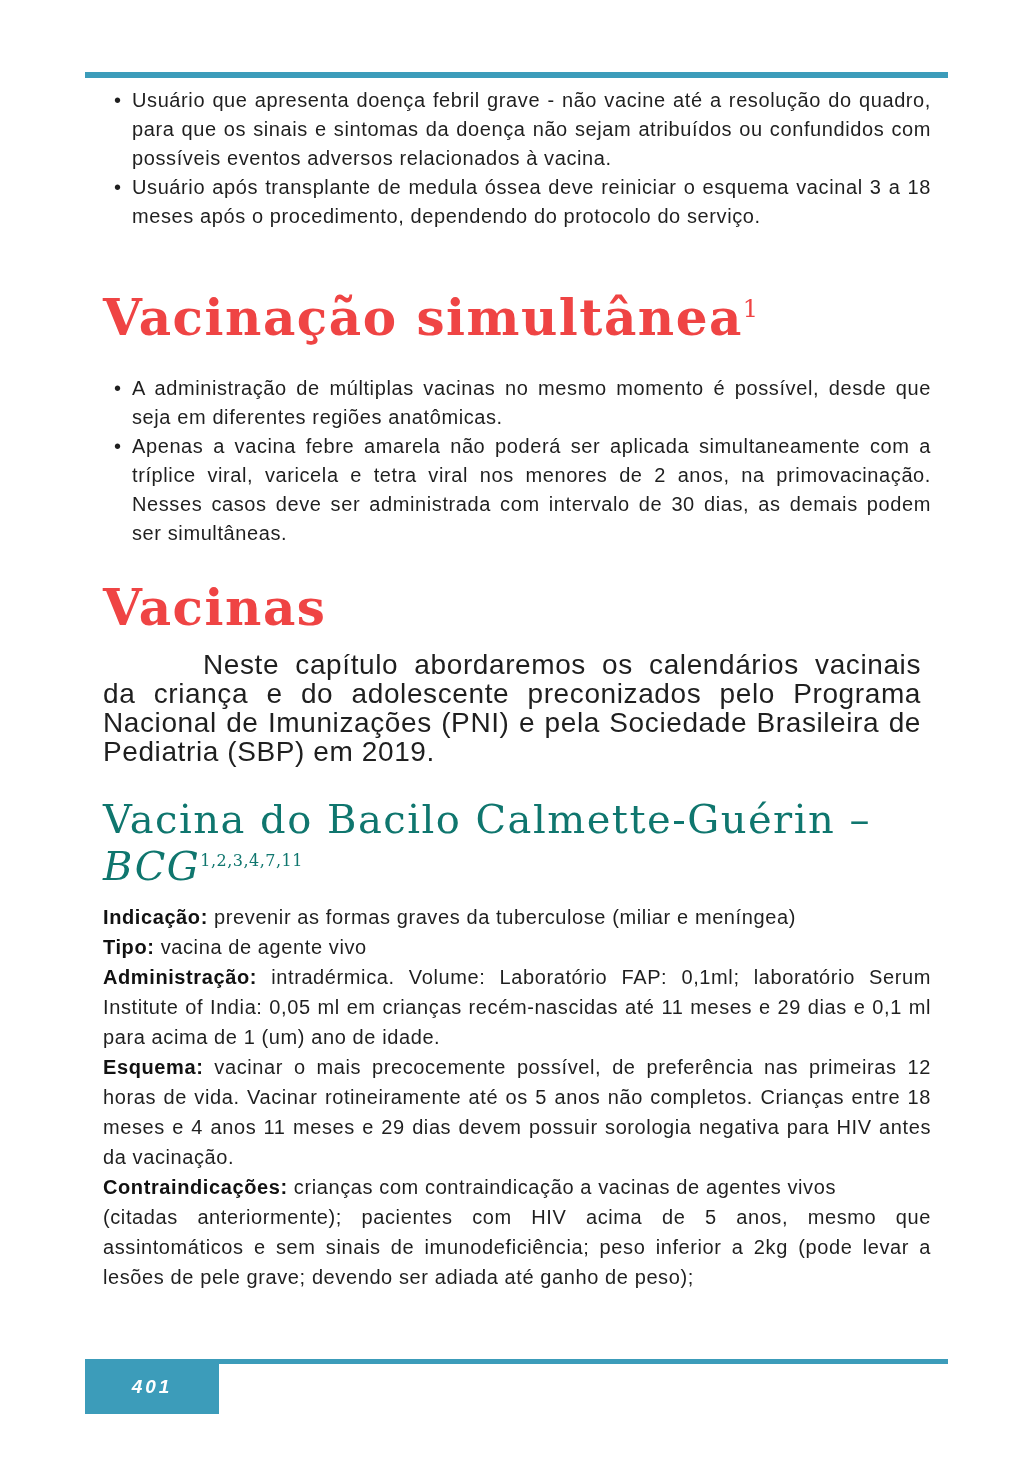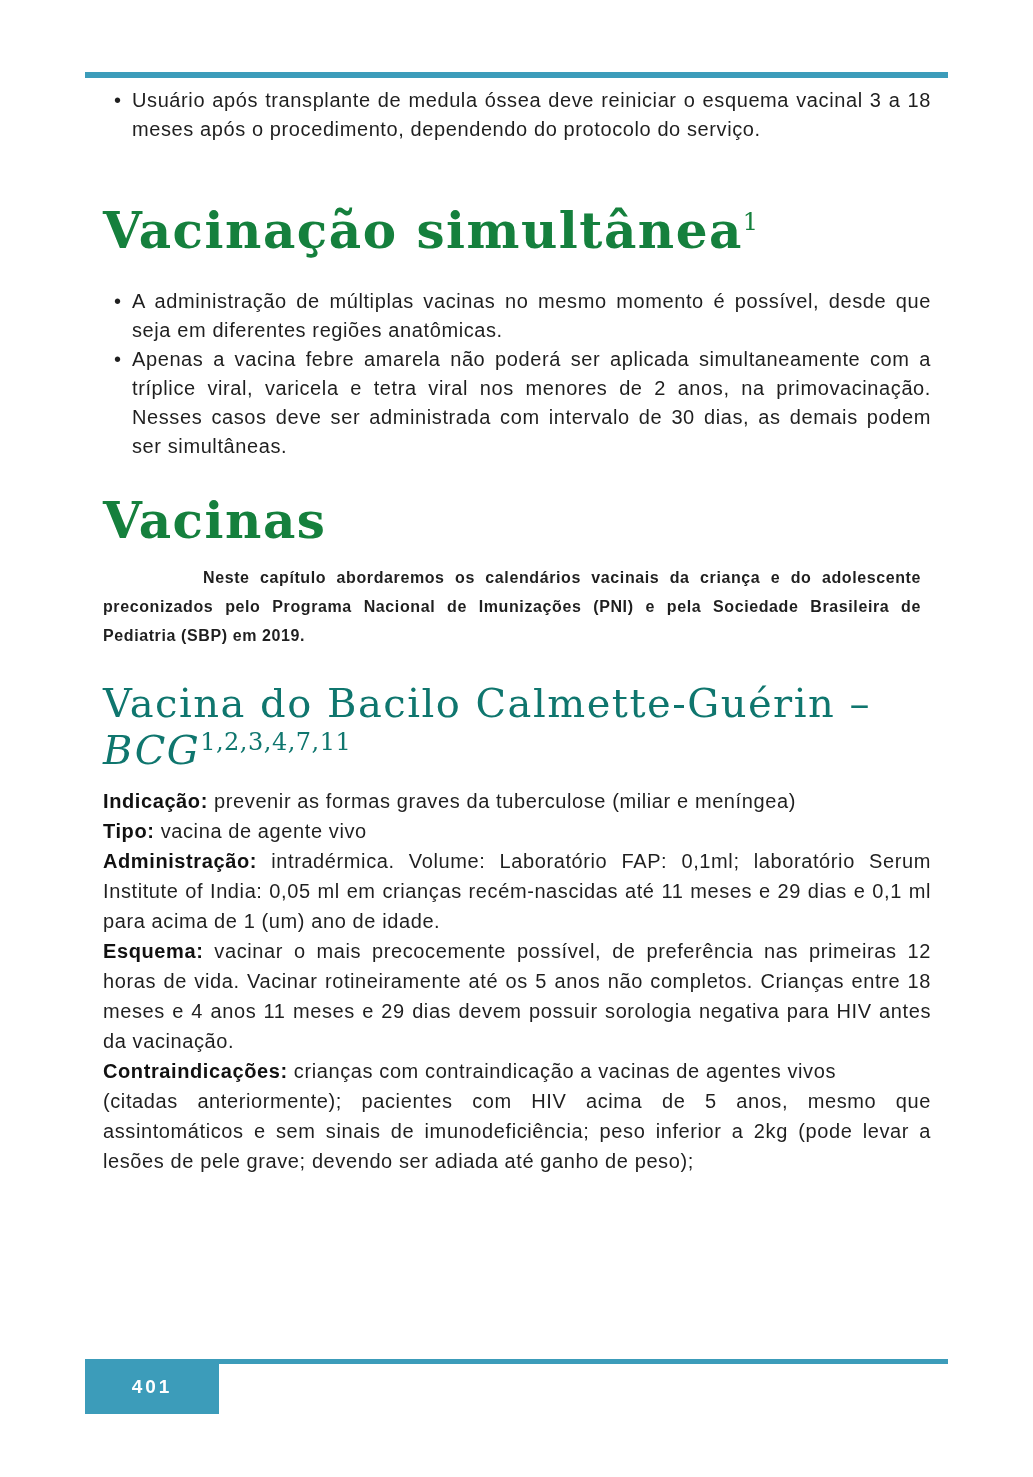--- a/index.html
+++ b/index.html
@@ -30,80 +30,80 @@
     content:"\2022";
     position:absolute; left:11px; top:0;
     font-size:20px;
   }
   h1.section-title {
     margin:58px 0 27px 0;
     font-family:"DejaVu Serif", serif;
     font-weight:bold;
     font-size:50px; line-height:1.15;
     letter-spacing:1.5px;
-    color:#15803d;
+    color:#ef4444;
   }
   h1.section-title .sup {
     font-size:24px; font-weight:normal;
     vertical-align:super; letter-spacing:0;
   }
   h1.vacinas-title { margin:31px 0 0 0; }
   p.intro {
     margin:14px 10px 0 0;
     text-align:justify;
     text-indent:100px;
-    font-size:16px; line-height:29px;
+    font-size:28px; line-height:29px;
     letter-spacing:0.6px;
-    font-weight:bold;
   }
   h2.bcg-title {
     margin:30px 0 0 0;
     font-family:"DejaVu Serif", serif;
     font-weight:normal;
     font-size:40px; line-height:1.18;
     letter-spacing:1.5px;
     color:#0f766e;
   }
   h2.bcg-title .bcg-acronym { font-style:italic; }
-  h2.bcg-title .sup { font-size:24px; vertical-align:super; letter-spacing:0.5px; }
+  h2.bcg-title .sup { font-size:16px; vertical-align:super; letter-spacing:0.5px; }
   .fields {
     margin-top:12px;
     text-align:justify;
     font-size:20px; line-height:30px;
     letter-spacing:0.6px;
   }
   .fields p.field { margin:0; }
   .fields strong { font-weight:bold; color:#111111; }
   .footer-bar {
     position:absolute; left:85px; top:1359px;
     width:863px; height:5px;
     background:#3c9cba;
   }
   .page-number-box {
     position:absolute; left:85px; top:1359px;
     width:134px; height:55px;
     background:#3c9cba;
-    display:flex; align-items:center; justify-content:center;
+    display:flex; align-items:center; justify-content:center;font-style:italic;
   }
   .page-number {
     color:#ffffff;
     font-size:19px; font-weight:bold;
     letter-spacing:3px;
   }
 </style>
 </head>
 <body>
 
 <div class="page">
 
   <div class="top-bar"></div>
 
   <div class="content">
 
     <ul class="bullets">
+      <li>Usuário que apresenta doença febril grave - não vacine até a resolução do quadro, para que os sinais e sintomas da doença não sejam atribuídos ou confundidos com possíveis eventos adversos relacionados à vacina.</li>
       <li>Usuário após transplante de medula óssea deve reiniciar o esquema vacinal 3 a 18 meses após o procedimento, dependendo do protocolo do serviço.</li>
     </ul>
 
     <h1 class="section-title"><span>Vacinação simultânea</span><span class="sup">1</span></h1>
 
     <ul class="bullets">
       <li>A administração de múltiplas vacinas no mesmo momento é possível, desde que seja em diferentes regiões anatômicas.</li>
       <li>Apenas a vacina febre amarela não poderá ser aplicada simultaneamente com a tríplice viral, varicela e tetra viral nos menores de 2 anos, na primovacinação. Nesses casos deve ser administrada com intervalo de 30 dias, as demais podem ser simultâneas.</li>
     </ul>
 

